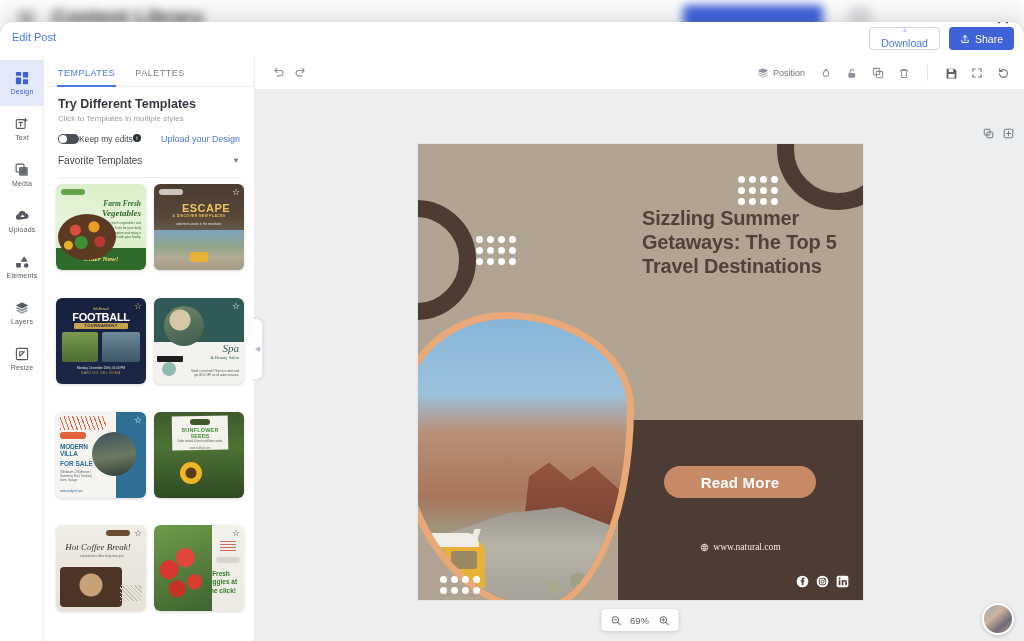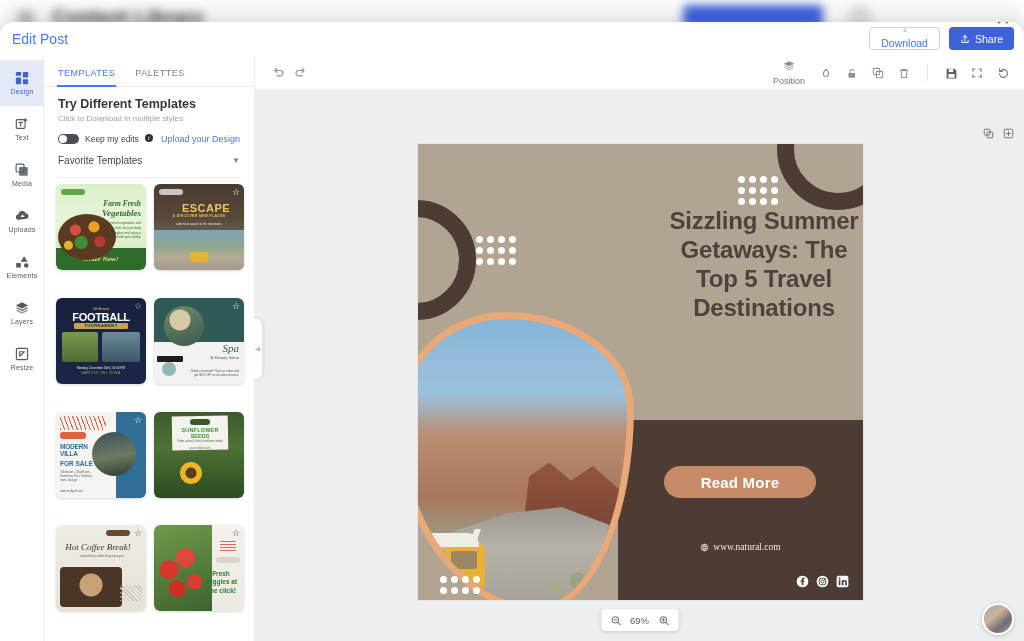--- a/index.html
+++ b/index.html
@@ -49,21 +49,21 @@
   .close-x {
     position: absolute; right: 10px; top: -14px;
     width: 22px; height: 22px; color:#5a5f66; font-size: 18px; line-height:22px;
     text-align:center; cursor: pointer; z-index: 40;
   }
 
   
   .m-head { position: relative; height: 34px; }
   .edit-post {
     position:absolute; left: 12px; top: 9px;
-    font-size: 14px; color: #4a78e8; font-weight: 500;
+    font-size: 11px; color: #4a78e8; font-weight: 500;
     cursor: pointer;
   }
   .tabs-card {
     position:absolute; left: 399px; top: 0px;
     width: 311px; height: 34px;
     background: #fff; border-radius: 0 0 10px 10px;
     box-shadow: 0 2px 6px rgba(0,0,0,.10);
     display:flex; align-items:center; justify-content:center; gap: 22px;
   }
   .tab {
@@ -106,21 +106,21 @@
   .panel { width: 211px; flex: 0 0 211px; background:#fff; border-right: 1px solid #ebecef;
            position: relative; display:flex; flex-direction: column; }
   .ptabs { display:flex; gap: 20px; padding: 12px 14px 0 14px; border-bottom: 1px solid #eceef1; }
   .ptab { font-size: 9px; letter-spacing: .5px; color:#7b818c; padding-bottom: 8px; cursor:pointer; position:relative; }
   .ptab.active { color:#4a78e8; }
   .ptab.active::after { content:""; position:absolute; left:-1px; right:-1px; bottom:-1px; height:2px; background:#4a78e8; }
   .p-pad { padding: 10px 14px 0 14px; }
   .p-title { font-size: 12.5px; color:#333840; font-weight:600; }
   .p-sub { font-size: 8px; color:#9aa0ab; margin-top: 3px; }
   .p-row { display:flex; align-items:center; justify-content:space-between; margin-top: 11px; }
-  .toggle-wrap { display:flex; align-items:flex-start; gap:6px; }
+  .toggle-wrap { display:flex; align-items:flex-start; }
   .toggle { width: 21px; height: 10px; border-radius: 6px; background:#4a4f57; position:relative; cursor:pointer; }
   .toggle::after { content:""; position:absolute; left:1px; top:1px; width:8px; height:8px; border-radius:50%; background:#fff; }
   .toggle-lbl { font-size: 8.5px; color:#41464e; }
   .info-dot { width:8px; height:8px; border-radius:50%; background:#2d3138; color:#fff; font-size:6px;
               display:flex; align-items:center; justify-content:center; }
   .upload-link { font-size: 9px; color:#4a78e8; cursor:pointer; }
   .accordion {
     display:flex; align-items:center; justify-content:space-between;
     padding: 11px 14px; font-size: 10px; color:#41464e; cursor:pointer;
   }
@@ -143,43 +143,42 @@
     display:flex; align-items:center; justify-content:center;
     font-size: 7px; color:#b5b9c0; cursor:pointer; z-index: 20;
   }
 
   
   .canvas-area { flex: 1 1 auto; background:#eceef0; position:relative; }
   .c-toolbar { height: 34px; background:#fff; display:flex; align-items:center;
                padding: 0 12px; position:relative; border-bottom:1px solid #eceef0; }
   .tb-icon { width: 22px; height: 22px; display:flex; align-items:center; justify-content:center;
              color:#6e747e; cursor:pointer; }
-  .tb-pos { display:flex; align-items:center; gap:4px; font-size:9px; color:#6e747e; cursor:pointer; margin-right: 6px; flex-direction: column;}
+  .tb-pos { display:flex; align-items:center; gap:4px; font-size:9px; color:#6e747e; cursor:pointer; margin-right: 6px;}
   .tb-right { position:absolute; right: 10px; top:0; height:34px; display:flex; align-items:center; gap: 4px; }
   .tb-sep { width:1px; height:16px; background:#e3e5e9; margin: 0 8px; }
 
   .canvas-icons { position:absolute; right: 10px; top: 72px; display:flex; gap: 9px; z-index: 12; }
   .canvas-icons .ci { color:#6e747e; cursor:pointer; }
 
   
   .poster {
     position:absolute; left: 163px; top: 88px;
     width: 445px; height: 456px; background:#b2a492; overflow:hidden;
     box-shadow: 0 0 0 1px rgba(0,0,0,.04);
   }
   .ring {
     position:absolute; border-radius: 50%; border: 17px solid #4d3c34; background: transparent;
   }
   .dots { position:absolute; display:grid; grid-template-columns: repeat(4, 7px); gap: 4px; }
   .dots i { width: 7px; height: 7px; border-radius:50%; background:#fff; display:block; }
   .headline {
-    position:absolute; left: 246px; top: 62px; width: 200px;
-    font-size: 24px; line-height: 1.21; color: #51413c; font-weight: 600;
+    position:absolute; left: 224px; top: 62px; width: 200px;
+    font-size: 20px; line-height: 1.21; color: #51413c; font-weight: 600;
     letter-spacing:-.2px;
-    text-align:center;
   }
   .subline {
     position:absolute; left: 233px; top: 232px; width: 200px;
     font-size: 8.2px; line-height: 1.55; color:#3f332e; font-weight: 700;
   }
   .brownpanel { position:absolute; left: 200px; top: 276px; width: 245px; height: 180px; background:#4d3c34; }
   .blob {
     position:absolute; left: -22px; top: 168px; width: 238px; height: 300px;
     background:
       radial-gradient(ellipse 130% 60% at 50% 95%, #6d6a57 0%, #6d6a57 28%, transparent 29%),
@@ -367,21 +366,21 @@
           <div class="ptab active">
             <span>TEMPLATES</span>
           </div>
           <div class="ptab">
             <span>PALETTES</span>
           </div>
         </div>
 
         <div class="p-pad">
           <div class="p-title">Try Different Templates</div>
-          <div class="p-sub">Click to Download in multiple styles</div>
+          <div class="p-sub">Click to Templates in multiple styles</div>
           <div class="p-row">
             <div class="toggle-wrap">
               <div class="toggle"></div>
               <span class="toggle-lbl">Keep my edits</span>
               <span class="info-dot">i</span>
             </div>
             <div class="upload-link">Upload your Design</div>
           </div>
         </div>
 

